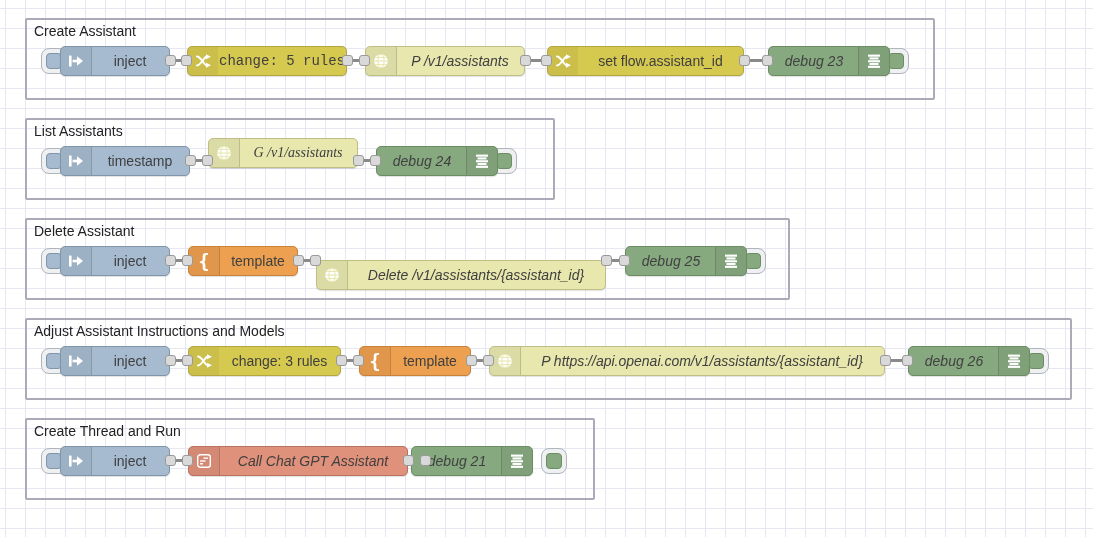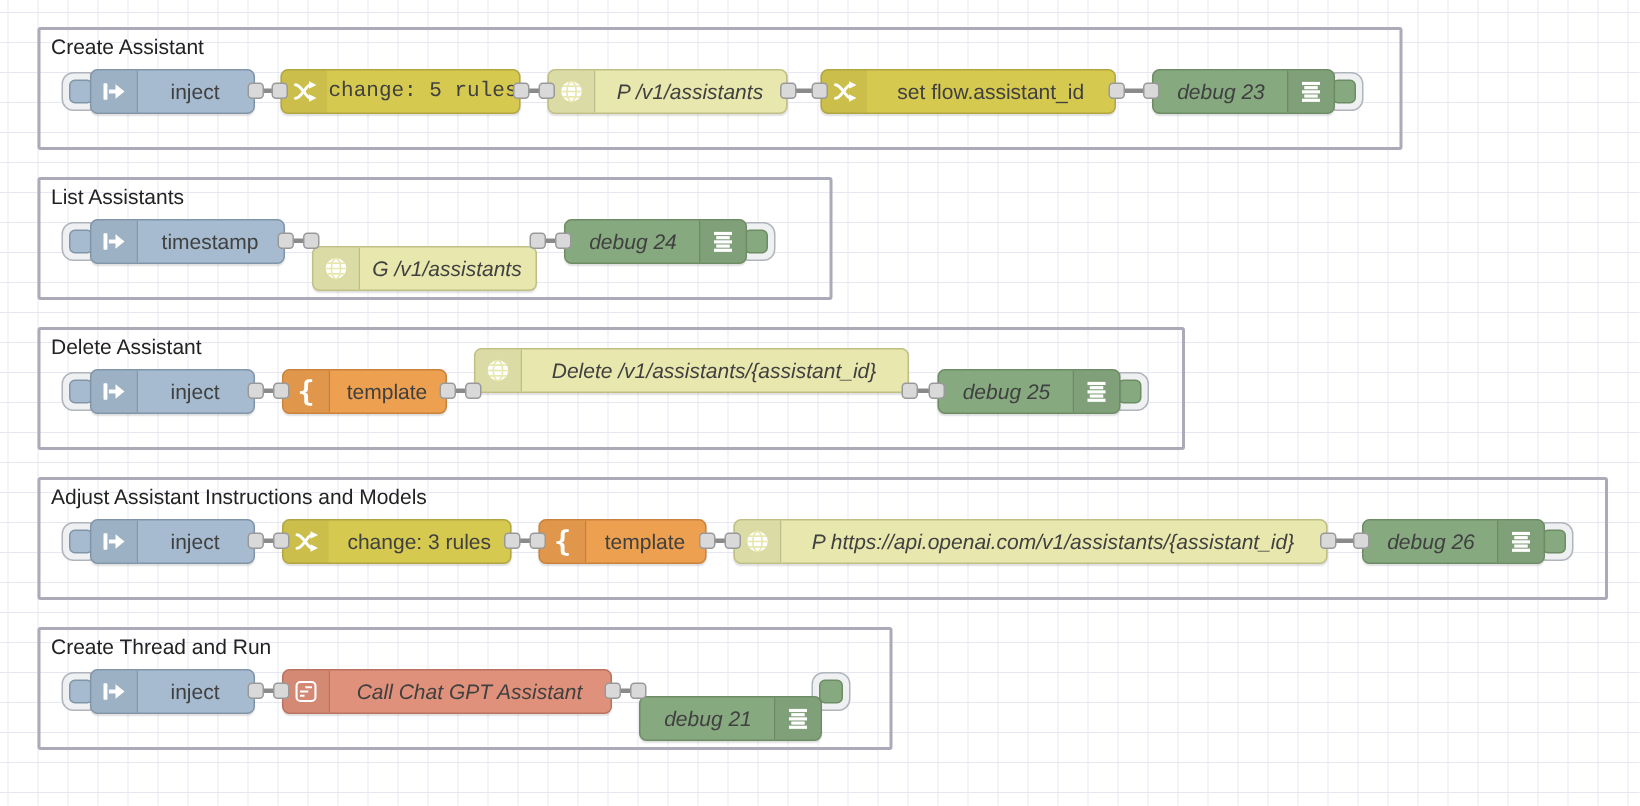--- a/index.html
+++ b/index.html
@@ -143,21 +143,21 @@
     <div class="node" style="left: 60px; top: 146px; width: 130px; background: rgb(166, 187, 207); border-color: rgb(129, 149, 168);">
       <div class="node-icon sep">
         <svg width="16" height="16" viewBox="0 0 16 16">
           <rect x="1" y="2.5" width="2.6" height="11" rx="0.5" fill="#fff"></rect>
           <rect x="4.6" y="6.7" width="5.2" height="2.6" fill="#fff"></rect>
           <path d="M9 3.2 L15 8 L9 12.8 Z" fill="#fff"></path>
         </svg>
       </div>
       <div class="node-label ml">timestamp</div>
     </div>
-    <div class="node" style="left: 208px; top: 164px; width: 150px; background: rgb(231, 231, 174); border-color: rgb(191, 191, 133);">
+    <div class="node" style="left: 208px; top: 138px; width: 150px; background: rgb(231, 231, 174); border-color: rgb(191, 191, 133); font-family: Liberation Serif, serif;">
       <div class="node-icon sep">
         <svg width="16" height="16" viewBox="0 0 16 16" style="color:#e7e7ae">
           <circle cx="8" cy="8" r="6.8" fill="#fff"></circle>
           <g stroke="currentColor" stroke-width="1.1" fill="none">
             <ellipse cx="8" cy="8" rx="3.1" ry="6.8"></ellipse>
             <path d="M1.4 8 H14.6"></path>
             <path d="M2.4 4.4 H13.6"></path>
             <path d="M2.4 11.6 H13.6"></path>
           </g>
         </svg>
@@ -201,21 +201,21 @@
         </svg>
       </div>
       <div class="node-label ml">inject</div>
     </div>
     <div class="node" style="left: 188px; top: 246px; width: 110px; background: rgb(236, 160, 80); border-color: rgb(200, 130, 59);">
       <div class="node-icon sep">
         <span class="brace">{</span>
       </div>
       <div class="node-label ml">template</div>
     </div>
-    <div class="node" style="left: 316px; top: 232px; width: 290px; background: rgb(231, 231, 174); border-color: rgb(191, 191, 133);">
+    <div class="node" style="left: 316px; top: 260px; width: 290px; background: rgb(231, 231, 174); border-color: rgb(191, 191, 133);">
       <div class="node-icon sep">
         <svg width="16" height="16" viewBox="0 0 16 16" style="color:#e7e7ae">
           <circle cx="8" cy="8" r="6.8" fill="#fff"></circle>
           <g stroke="currentColor" stroke-width="1.1" fill="none">
             <ellipse cx="8" cy="8" rx="3.1" ry="6.8"></ellipse>
             <path d="M1.4 8 H14.6"></path>
             <path d="M2.4 4.4 H13.6"></path>
             <path d="M2.4 11.6 H13.6"></path>
           </g>
         </svg>
@@ -341,21 +341,21 @@
       <div class="node-icon sep">
         <svg width="16" height="16" viewBox="0 0 16 16" fill="none" stroke="#fff" stroke-width="1.4">
           <rect x="1.7" y="1.7" width="12.6" height="12.6" rx="2.5"></rect>
           <path d="M7.5 5.2 H12"></path>
           <path d="M4 8 H9.5"></path>
           <path d="M4 10.8 H7"></path>
         </svg>
       </div>
       <div class="node-label ml italic">Call Chat GPT Assistant</div>
     </div>
-    <div class="node" style="left: 426px; top: 446px; width: 122px; background: rgb(135, 169, 128); border-color: rgb(109, 140, 100); margin-top: 18px;">
+    <div class="node" style="left: 411px; top: 446px; width: 122px; background: rgb(135, 169, 128); border-color: rgb(109, 140, 100);">
       <div class="node-icon right sep">
         <svg width="16" height="16" viewBox="0 0 16 16" fill="#fff">
           <rect x="2" y="1.6" width="12" height="2.1"></rect>
           <rect x="3.5" y="4.4" width="9" height="2.1"></rect>
           <rect x="2" y="7.2" width="12" height="2.1"></rect>
           <rect x="3.5" y="10" width="9" height="2.1"></rect>
           <rect x="2" y="12.8" width="12" height="2.1"></rect>
         </svg>
       </div>
       <div class="node-label mr italic">debug 21</div>

